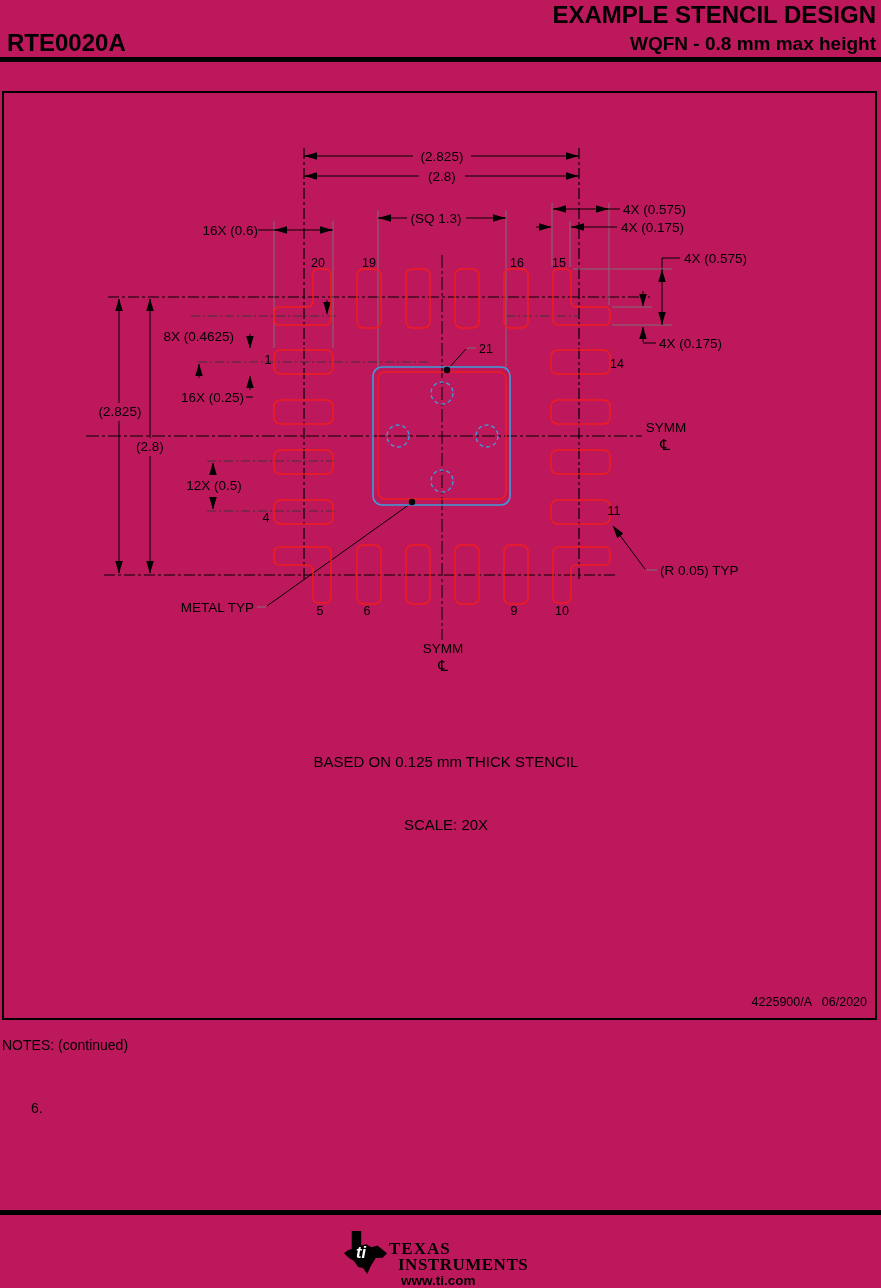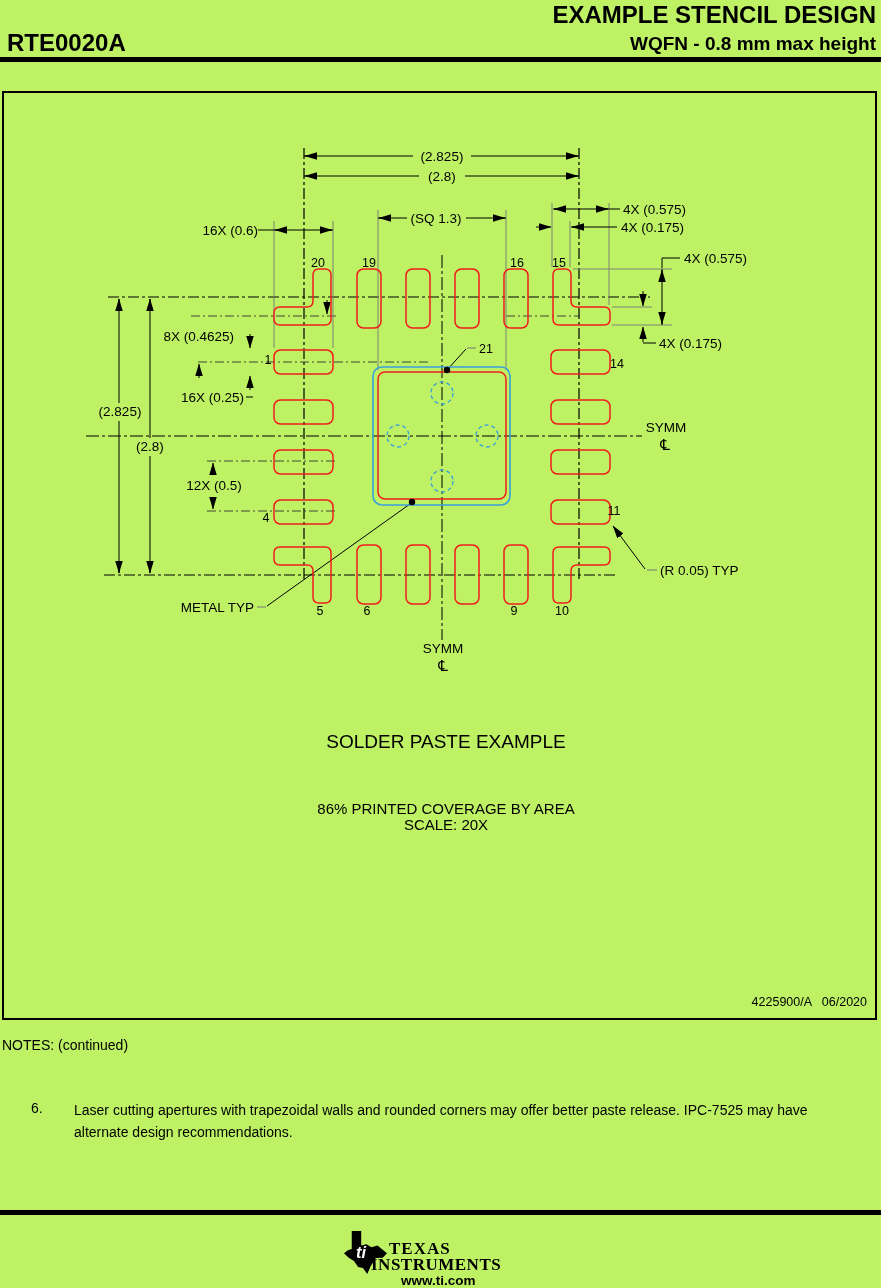--- a/index.html
+++ b/index.html
@@ -1,37 +1,37 @@
 <!DOCTYPE html>
 <html><head>
 <meta charset="utf-8">
 <style>
   html,body{margin:0;padding:0;background:#fff;}
-  #page{position:relative;width:881px;height:1288px;background:#bef264;overflow:hidden;
+  #page{position:relative;width:881px;height:1288px;background:#be185d;overflow:hidden;
         font-family:"Liberation Sans",sans-serif;color:#000;}
   .abs{position:absolute;}
   .hdr-title{top:1px;right:5px;font-size:24px;font-weight:bold;}
   .hdr-part{top:29px;left:7px;font-size:24px;font-weight:bold;}
   .hdr-sub{top:33px;right:5px;font-size:19px;font-weight:bold;}
   .hdr-rule{top:57px;left:0;width:881px;height:5px;background:#000;}
   .hdr-pkg{top:66px;right:7px;font-size:17px;}
   .frame{top:91px;left:2px;width:871px;height:925px;border:2px solid #000;}
   .cap{left:146px;width:600px;text-align:center;}
   .cap1{top:731px;font-size:19px;}
   .cap2{top:753px;font-size:15px;}
   .cap3{top:785px;font-size:15px;}
   .cap4{top:800px;font-size:15px;}
   .cap5{top:816px;font-size:15px;}
   .docnum{top:995px;right:14px;font-size:12.5px;white-space:pre;}
   .notes-h{top:1037px;left:2px;font-size:14px;}
   .note-no{top:1100px;left:31px;font-size:14px;}
   .note-tx{top:1100px;left:74px;width:788px;font-size:14px;line-height:1.55;}
   .ftr-rule{top:1210px;left:0;width:881px;height:5px;background:#000;}
   .brand1{top:1239px;left:389px;font-size:17px;font-weight:bold;font-family:"Liberation Serif",serif;letter-spacing:1px;}
-  .brand2{top:1255px;left:371px;font-size:17px;font-weight:bold;font-family:"Liberation Serif",serif;letter-spacing:0.5px;}
+  .brand2{top:1255px;left:398px;font-size:17px;font-weight:bold;font-family:"Liberation Serif",serif;letter-spacing:0.5px;}
   .url{top:1273px;left:401px;font-size:13.5px;font-weight:bold;}
   svg text{font-family:"Liberation Sans",sans-serif;}
   text.dim{font-size:13.5px;}
   text.pin{font-size:12.5px;}
   text.cl{font-size:15px;font-family:"DejaVu Sans",sans-serif;}
 </style>
 </head>
 <body>
 
 <div id="page">
@@ -207,29 +207,27 @@
       <text class="pin" x="320" y="615" text-anchor="middle">5</text>
       <text class="pin" x="367" y="615" text-anchor="middle">6</text>
       <text class="pin" x="514" y="615" text-anchor="middle">9</text>
       <text class="pin" x="562" y="615" text-anchor="middle">10</text>
       <text class="pin" x="617" y="368" text-anchor="middle">14</text>
       <text class="pin" x="614" y="515" text-anchor="middle">11</text>
       <text class="pin" x="479" y="353" text-anchor="start">21</text>
     </g>
   </svg>
 
-  <div class="abs cap cap1">SOLDER PASTE EXAMPLE</div>
-  <div class="abs cap cap4">86% PRINTED COVERAGE BY AREA</div>
+  <div class="abs cap cap2">BASED ON 0.125 mm THICK STENCIL</div>
   <div class="abs cap cap5">SCALE: 20X</div>
 
   <div class="abs docnum">4225900/A   06/2020</div>
 
   <div class="abs notes-h">NOTES: (continued)</div>
   <div class="abs note-no">6.</div>
-  <div class="abs note-tx">Laser cutting apertures with trapezoidal walls and rounded corners may offer better paste release. IPC-7525 may have alternate design recommendations.</div>
 
   <div class="abs ftr-rule"></div>
   <svg class="abs" style="left:344px;top:1230px" width="43" height="45" viewBox="0 0 100 100">
     <path fill="#000" d="M18,0 L40,0 L40,34 L52,31 L64,38 L78,34 L100,52 L90,62 L74,63 L62,82 L54,100 L44,86 L33,84 L23,70 L11,62 L0,52 L9,45 L18,42 Z"></path>
     <text x="28" y="62" fill="#fff" font-size="38" font-weight="bold" font-family="Liberation Serif, serif" font-style="italic">ti</text>
   </svg>
   <div class="abs brand1">TEXAS</div>
   <div class="abs brand2">INSTRUMENTS</div>
   <div class="abs url">www.ti.com</div>
 

